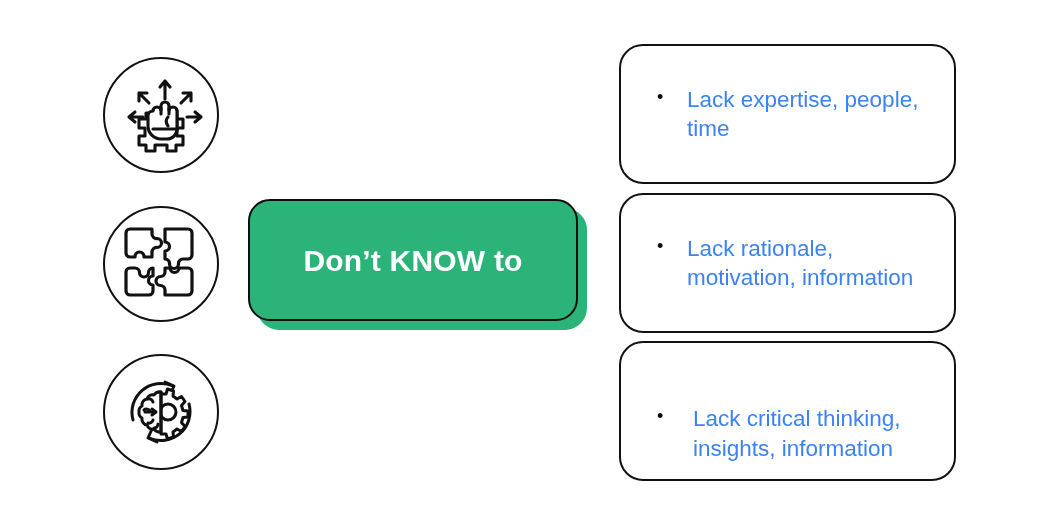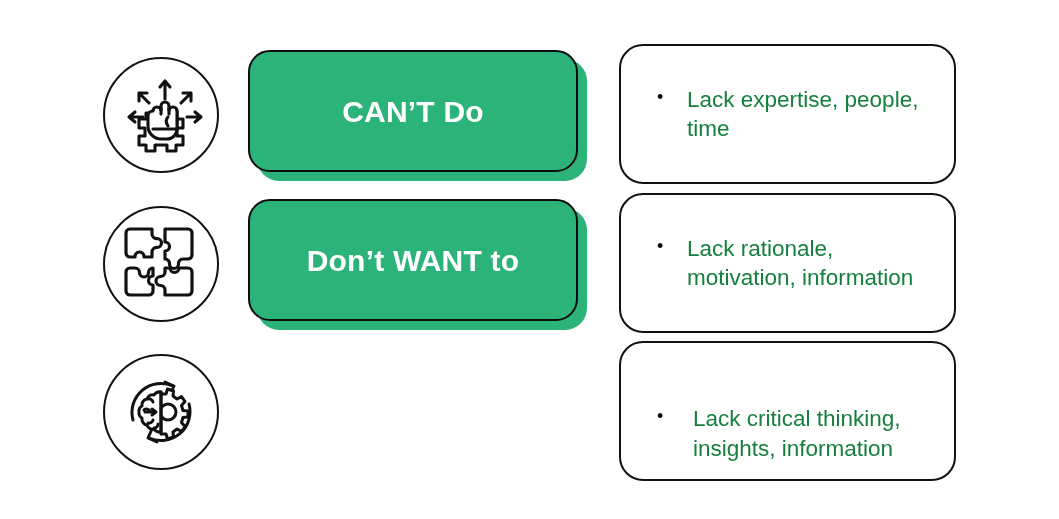--- a/index.html
+++ b/index.html
@@ -113,21 +113,21 @@
     padding: 0 18px 0 34px;
     list-style: none;
     width: 100%;
     box-sizing: border-box;
   }
   .bullet-item {
     position: relative;
     padding-left: 32px;
     font-size: 22.5px;
     line-height: 1.30;
-    color: #15803d;
+    color: #3b82f6;
   }
   .bullet-item::before {
     content: "\2022";
     position: absolute;
     left: 2px;
     top: -1px;
     font-size: 18px;
     line-height: 1.52;
     color: #0a0a0a;
   }
@@ -155,26 +155,20 @@
         <path d="M55 50 c-3 3 -2 6 0 9"></path>
 
         <path d="M52 32 v-17 M47 20 l5 -6 l5 6"></path>
         <path d="M36 36 l-10 -10 M26 34 l0 -8 l8 0"></path>
         <path d="M68 36 l10 -10 M78 34 l0 -8 l-8 0"></path>
         <path d="M30 50 h-14 M22 45 l-6 5 l6 5"></path>
         <path d="M74 50 h14 M82 45 l6 5 l-6 5"></path>
       </svg>
     </div>
 
-    <div class="green-wrap">
-      <div class="green-shadow"></div>
-      <div class="green-box">
-        <span class="green-label">CAN’T Do</span>
-      </div>
-    </div>
 
     <div class="white-box">
       <ul class="bullet-list">
         <li class="bullet-item">Lack expertise, people, time</li>
       </ul>
     </div>
   </div>
 
   <div class="row row-1">
 
@@ -187,21 +181,21 @@
 
         <path d="M12 47 h5 a4.5 4.5 0 0 1 4.5 4.5 a4.5 4.5 0 0 0 9 0 a4.5 4.5 0 0 1 4.5 -4.5 v8 a4.5 4.5 0 0 0 -4.5 4.5 a4.5 4.5 0 0 0 4.5 4.5 v6 a4 4 0 0 1 -4 4 h-19 a4 4 0 0 1 -4 -4 v-19 a4 4 0 0 1 4 -4 z" fill="#ffffff"></path>
 
         <path d="M47 47 h5 a4.5 4.5 0 0 0 4.5 4.5 a4.5 4.5 0 0 0 4.5 -4.5 h9 a4 4 0 0 1 4 4 v19 a4 4 0 0 1 -4 4 h-23 v-5 a4.5 4.5 0 0 0 -4.5 -4.5 a4.5 4.5 0 0 1 0 -9 a4.5 4.5 0 0 0 4.5 -4.5 z" fill="#ffffff"></path>
       </svg>
     </div>
 
     <div class="green-wrap">
       <div class="green-shadow"></div>
       <div class="green-box">
-        <span class="green-label">Don’t WANT to</span>
+        <span class="green-label">Don’t KNOW to</span>
       </div>
     </div>
 
     <div class="white-box">
       <ul class="bullet-list">
         <li class="bullet-item">Lack rationale, motivation, information</li>
       </ul>
     </div>
   </div>
 

